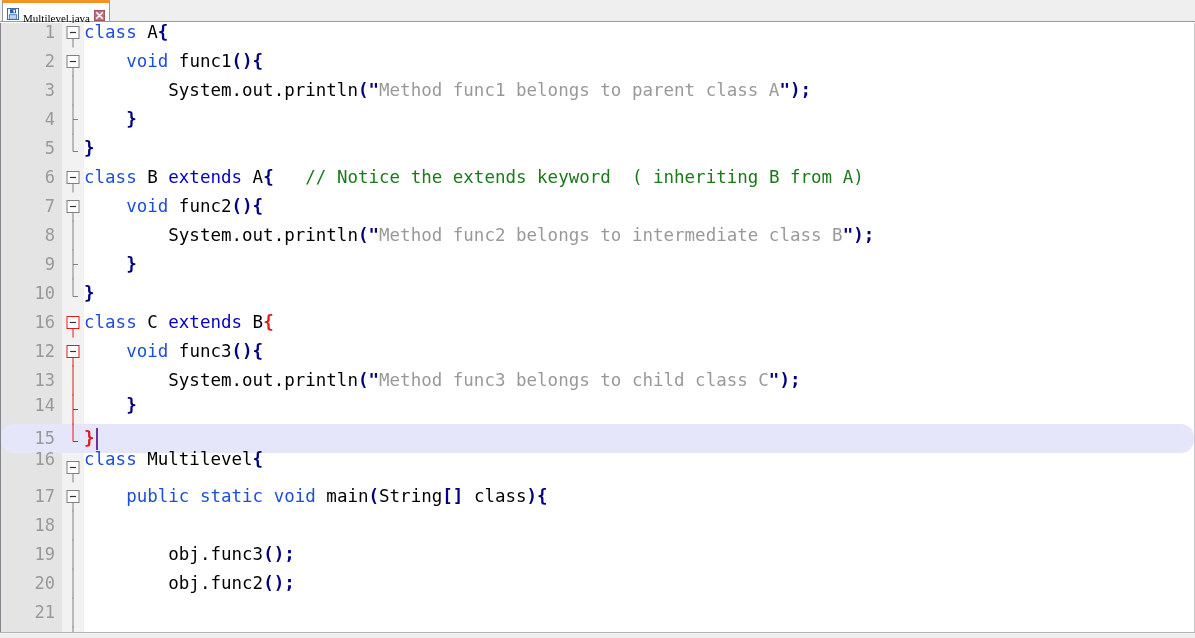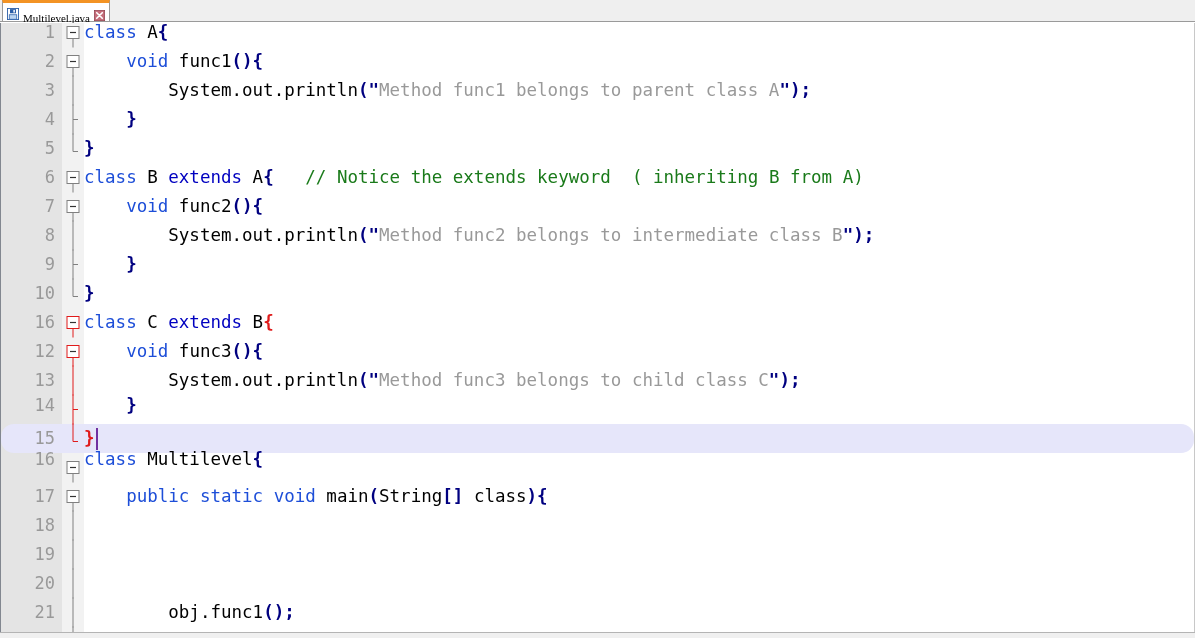--- a/index.html
+++ b/index.html
@@ -207,27 +207,28 @@
       </div>
       <div class="row" style="top: 459px;">
         <div class="lineno">17</div>
         <div class="code"><span class="plain">    </span><span class="kw">public static void</span><span class="plain"> main</span><span class="punc">(</span><span class="plain">String</span><span class="punc">[]</span><span class="plain"> class</span><span class="punc">){</span></div>
       </div>
       <div class="row" style="top: 488px;">
         <div class="lineno">18</div>
       </div>
       <div class="row" style="top: 517px;">
         <div class="lineno">19</div>
+        <div class="code"><span class="plain">        obj.func3</span><span class="punc">();</span></div>
       </div>
       <div class="row" style="top: 546px; padding-left: 22px;">
         <div class="lineno">20</div>
+        <div class="code"><span class="plain">        obj.func2</span><span class="punc">();</span></div>
       </div>
       <div class="row" style="top: 575px;">
         <div class="lineno">21</div>
-        <div class="code"><span class="plain">        obj.func1</span><span class="punc">();</span></div>
       </div>
       <div class="row" style="top: 604px;">
         <div class="lineno">22</div>
         <div class="code"><span class="plain">    </span><span class="punc">}</span></div>
       </div>
     </div>
 
   <svg id="foldart" viewBox="0 0 22 609" preserveAspectRatio="none">
       <line x1="11" y1="15.5" x2="11" y2="24.5" stroke="#808080" stroke-width="1"></line>
       <rect x="5" y="3.5" width="12" height="12" fill="#ffffff" stroke="#808080" stroke-width="1"></rect>

